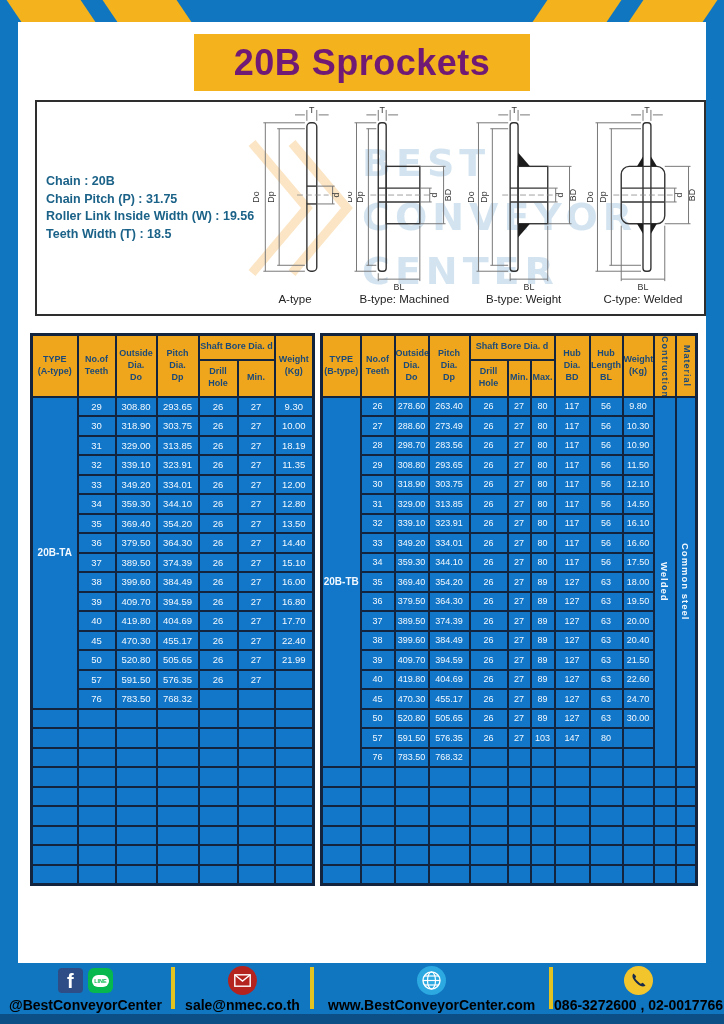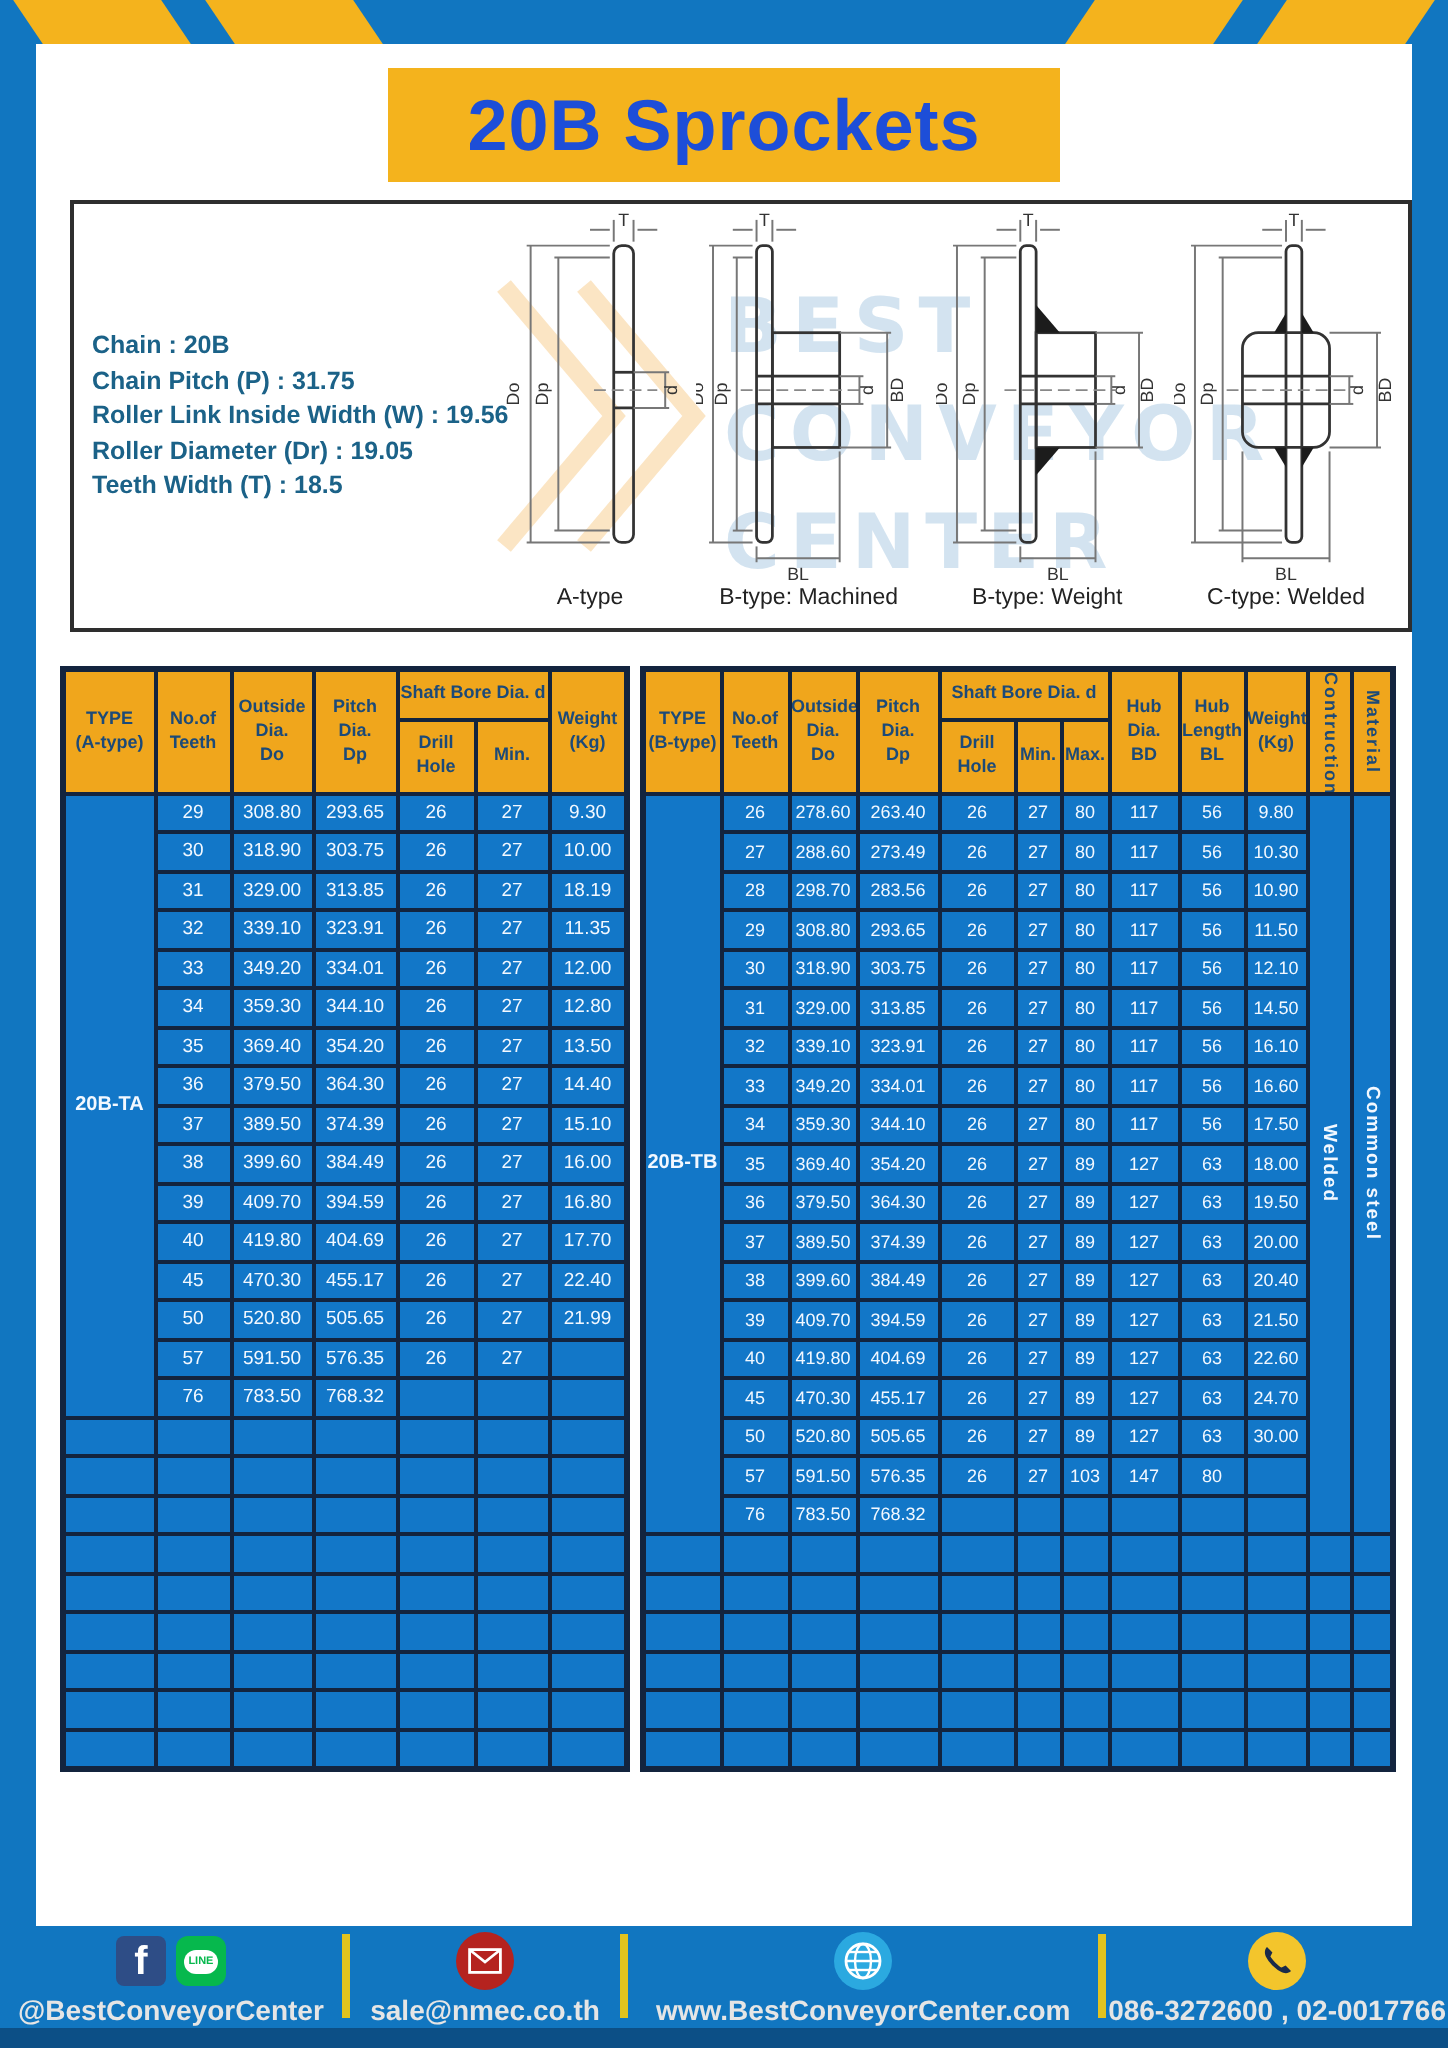--- a/index.html
+++ b/index.html
@@ -15,21 +15,21 @@
   .stripe.s2 { left:110px; transform:skewX(34deg); }
   .stripe.s3 { right:110px; transform:skewX(-34deg); }
   .stripe.s4 { right:14px;  transform:skewX(-34deg); }
 
   .content { position:absolute; left:18px; top:22px; width:688px; height:941px; background:#ffffff; }
 
   .banner {
     position:absolute; left:176px; top:12px; width:336px; height:57px;
     background:#F4B31D; display:flex; align-items:center; justify-content:center;
   }
-  .banner .title { font-size:36px; font-weight:bold; color:#1d4ed8; letter-spacing:.5px; }
+  .banner .title { font-size:36px; font-weight:bold; color:#701a75; letter-spacing:.5px; }
 
   
   .spec-panel {
     position:absolute; left:17px; top:78px; width:671px; height:216px;
     background:#fff; border:2px solid #2e2e2e;
   }
   .watermark { position:absolute; left:185px; top:16px; z-index:0; }
   .spec-text { position:absolute; left:9px; top:50%; transform:translateY(-50%); z-index:2; }
   .spec-line { font-size:12.5px; font-weight:bold; color:#1B6288; line-height:17.5px; white-space:nowrap; }
 
@@ -73,21 +73,21 @@
                  font-size:9.5px !important; letter-spacing:1px; }
 
   
   .footer {
     position:absolute; left:0; bottom:10px; width:724px; height:52px;
     display:flex; align-items:stretch;
   }
   .footer-item { display:flex; flex-direction:column; align-items:center; justify-content:flex-start; padding-top:3px; }
   .fi-1 { width:24%; } .fi-2 { width:19%; } .fi-3 { width:33%; } .fi-4 { width:24%; }
   .footer-sep { width:4px; background:#E2C31F; margin:5px 0; }
-  .footer-text { color:#e5e5e5; font-weight:bold; font-size:14px; margin-top:1px; white-space:nowrap; }
+  .footer-text { color:#000000; font-weight:bold; font-size:14px; margin-top:1px; white-space:nowrap; }
   .icon-row { display:flex; gap:5px; height:31px; align-items:center; }
   .fb-icon { width:25px; height:25px; background:#2E4D86; border-radius:4px; color:#fff;
              font-weight:bold; font-size:20px; display:flex; align-items:flex-end; justify-content:center; line-height:23px; }
   .line-icon { width:25px; height:25px; background:#06B84D; border-radius:6px;
                display:flex; align-items:center; justify-content:center; }
   .line-bubble { width:17px; height:12px; background:#fff; border-radius:6px;
                  color:#06B84D; font-size:5.5px; font-weight:bold; display:flex; align-items:center; justify-content:center; }
   .round-icon { width:29px; height:29px; border-radius:50%; display:flex; align-items:center; justify-content:center; }
   .email-icon { background:#B5231F; }
   .globe-icon { background:#2BA9E0; }
@@ -120,21 +120,20 @@
         <path class="wm-mark" d="M70,25 L125,90 L70,155"></path>
         <text class="wm-text" x="140" y="58">BEST</text>
         <text class="wm-text" x="140" y="112">CONVEYOR</text>
         <text class="wm-text" x="140" y="166">CENTER</text>
       </svg>
 
       <div class="spec-text">
         <div class="spec-line">Chain : 20B</div>
         <div class="spec-line">Chain Pitch (P) : 31.75</div>
         <div class="spec-line">Roller Link Inside Width (W) : 19.56</div>
-        <div class="spec-line">Roller Diameter (Dr) : 19.05</div>
         <div class="spec-line">Teeth Width (T) : 18.5</div>
       </div>
 
       <div class="diagrams">
 
         <div class="diagram">
           <svg viewBox="0 0 92 190" width="92">
             <line class="dim" x1="58" y1="16" x2="58" y2="5"></line>
               <line class="dim" x1="68" y1="16" x2="68" y2="5"></line>
             <line class="dim" x1="46" y1="10" x2="56" y2="10"></line>

